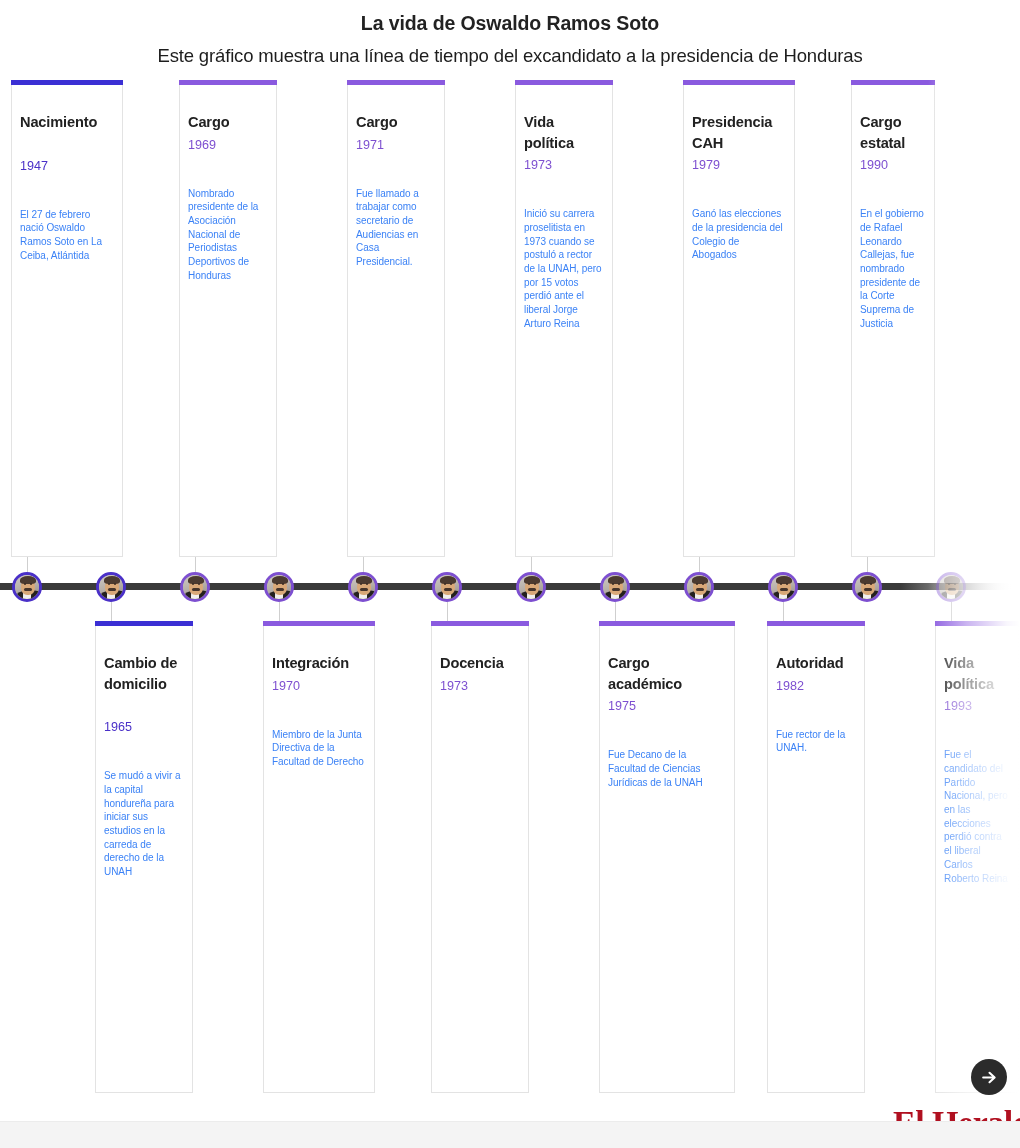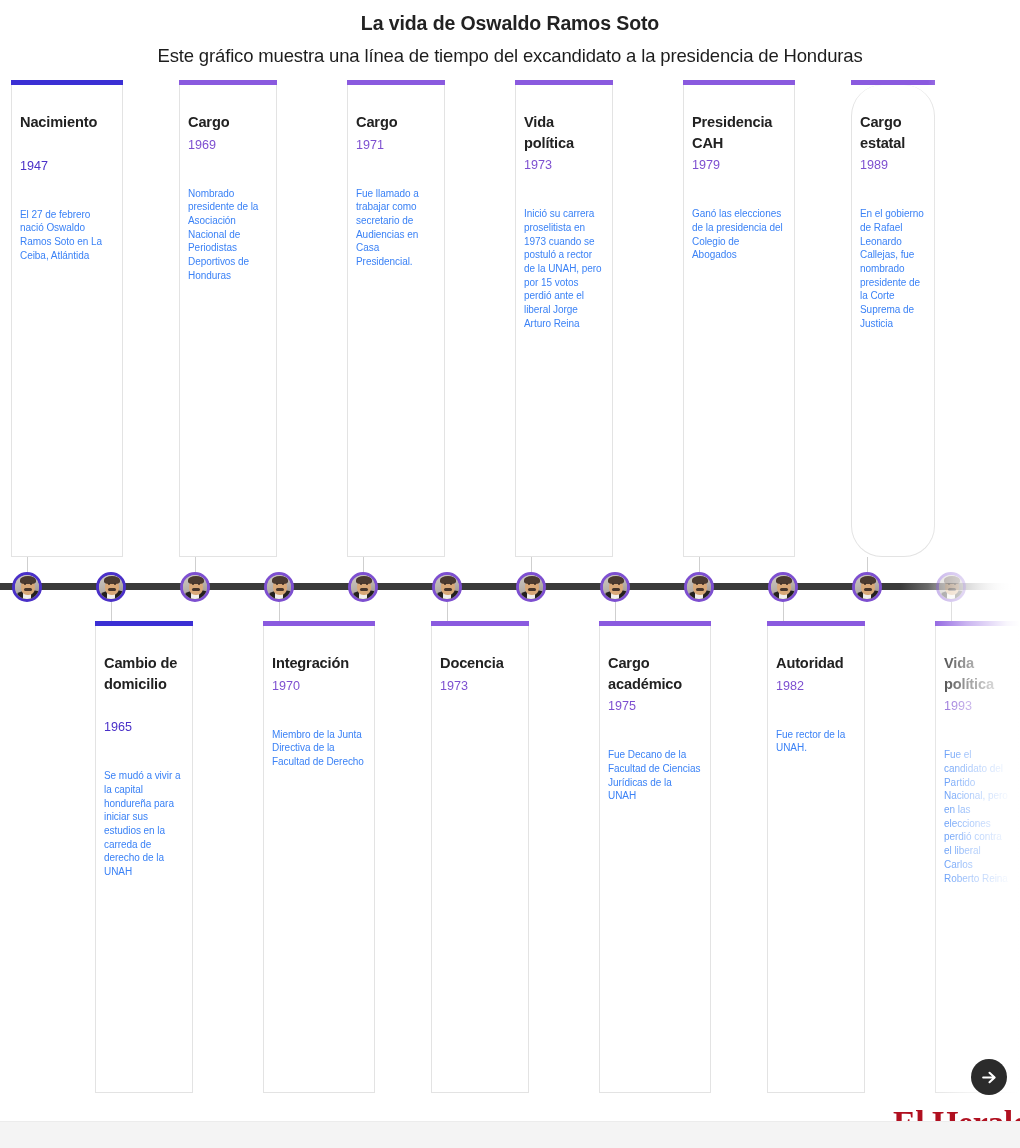--- a/index.html
+++ b/index.html
@@ -142,24 +142,24 @@
     <div class="c-body">Inició su carrera proselitista en 1973 cuando se postuló a rector de la UNAH, pero por 15 votos perdió ante el liberal Jorge Arturo Reina</div>
   </div>
 
   <div class="card" style="left:683px; top:85px; width:112px; height:472px;">
     <div class="bar"></div>
     <div class="c-title">Presidencia CAH</div>
     <div class="c-year">1979</div>
     <div class="c-body">Ganó las elecciones de la presidencia del Colegio de Abogados</div>
   </div>
 
-  <div class="card" style="left:851px; top:85px; width:84px; height:472px;border-radius:31px;">
+  <div class="card" style="left:851px; top:85px; width:84px; height:472px;">
     <div class="bar"></div>
     <div class="c-title">Cargo estatal</div>
-    <div class="c-year">1989</div>
+    <div class="c-year">1990</div>
     <div class="c-body">En el gobierno de Rafael Leonardo Callejas, fue nombrado presidente de la Corte Suprema de Justicia</div>
   </div>
 
   <div class="stem" style="left:27px; top:557px; height:28px;"></div>
   <div class="stem" style="left:195px; top:557px; height:28px;"></div>
   <div class="stem" style="left:363px; top:557px; height:28px;"></div>
   <div class="stem" style="left:531px; top:557px; height:28px;"></div>
   <div class="stem" style="left:699px; top:557px; height:28px;"></div>
   <div class="stem" style="left:867px; top:557px; height:28px;"></div>
 
@@ -308,21 +308,21 @@
     <div class="c-year">1970</div>
     <div class="c-body">Miembro de la Junta Directiva de la Facultad de Derecho</div>
   </div>
 
   <div class="card" style="left:431px; top:626px; width:98px; height:467px;">
     <div class="bar"></div>
     <div class="c-title">Docencia</div>
     <div class="c-year">1973</div>
   </div>
 
-  <div class="card" style="left:599px; top:626px; width:112px; height:467px;">
+  <div class="card" style="left:599px; top:626px; width:136px; height:467px;">
     <div class="bar"></div>
     <div class="c-title">Cargo académico</div>
     <div class="c-year">1975</div>
     <div class="c-body">Fue  Decano de la Facultad de Ciencias Jurídicas de la UNAH</div>
   </div>
 
   <div class="card" style="left:767px; top:626px; width:98px; height:467px;">
     <div class="bar"></div>
     <div class="c-title">Autoridad</div>
     <div class="c-year">1982</div>

